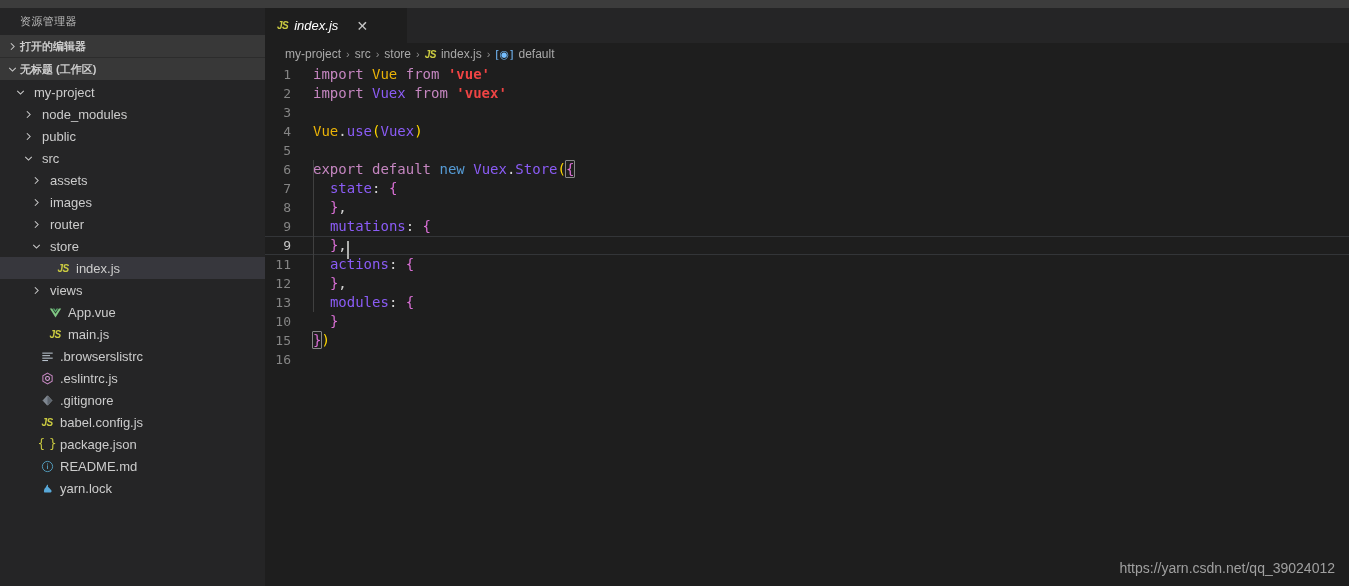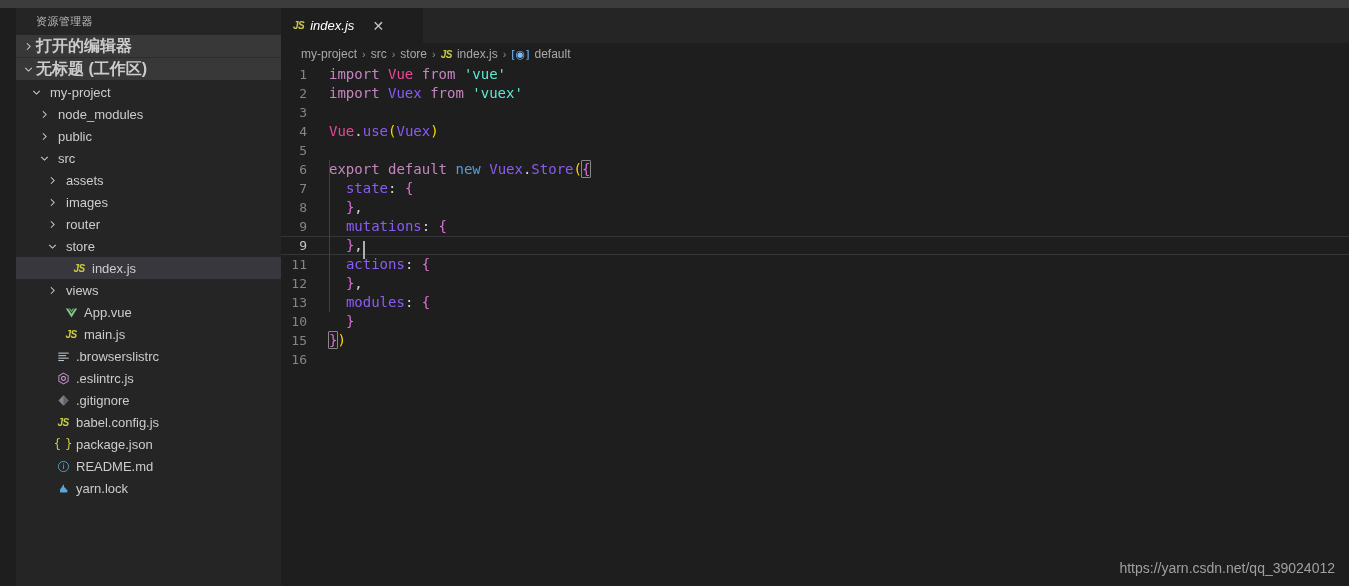--- a/index.html
+++ b/index.html
@@ -27,21 +27,20 @@
     flex: 0 0 8px;
     display: flex;
   }
   .topstrip .ts-left { width: 265px; background: #3c3c3c; }
   .topstrip .ts-right { flex: 1; background: #3c3c3c; }
 
   .body-row {
     flex: 1;
     display: flex;
     min-height: 0;
-    padding-left: 16px;
   }
 
   
   .sidebar {
     width: 265px;
     flex: 0 0 265px;
     background: #252526;
     display: flex;
     flex-direction: column;
     min-height: 0;
@@ -56,21 +55,21 @@
     letter-spacing: .4px;
     white-space: nowrap;
     overflow: hidden;
     flex: 0 0 27px;
   }
   .section-header {
     height: 22px;
     line-height: 22px;
     display: flex;
     align-items: center;
-    font-size: 16px;
+    font-size: 11px;
     font-weight: bold;
     color: #cccccc;
     background: #383838;
     padding-left: 4px;
     white-space: nowrap;
     flex: 0 0 22px;
     border-top: 1px solid #2c2c2c;
   }
   .section-header.first { border-top: none; }
   .chev {
@@ -240,23 +239,23 @@
     position: relative;
   }
   .indent {
     position: absolute;
     top: 0; bottom: 0;
     width: 1px;
     background: #404040;
   }
   .kw   { color: #c586c0; }
   .kw2  { color: #569cd6; }
-  .type { color: #ec4899; }
+  .type { color: #eab308; }
   .var  { color: #8b5cf6; }
-  .str  { color: #5eead4; }
+  .str  { color: #ef4444; font-weight: bold; }
   .pun  { color: #d4d4d4; }
   .br1  { color: #ffd700; }
   .br2  { color: #da70d6; }
   .brmatch {
     border: 1px solid #888888;
     margin: -1px;
     border-radius: 1px;
   }
   .cursor {
     display: inline-block;

